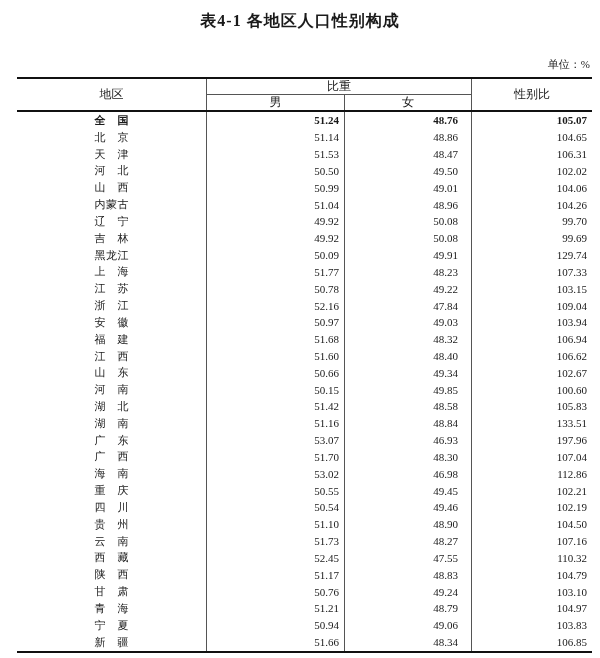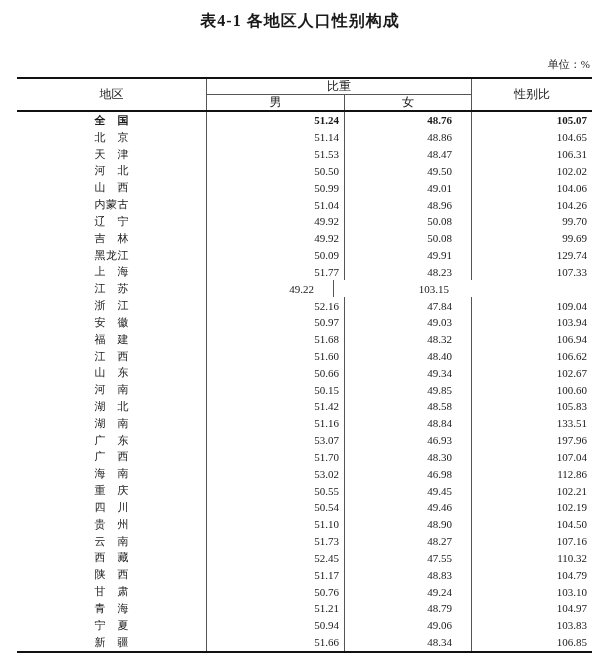--- a/index.html
+++ b/index.html
@@ -54,21 +54,21 @@
     font-size: 11px;
   }
   .trow.bold { font-weight: 700; }
   .c {
     height: 100%;
     display: flex;
     align-items: center;
   }
   .c-region { width: 190px; border-right: 1px solid #555; justify-content: center; }
   .c-male   { width: 138px; border-right: 1px solid #555; justify-content: flex-end; padding-right: 5px; }
-  .c-female { width: 127px; border-right: 1px solid #555; justify-content: flex-end; padding-right: 19px; }
+  .c-female { width: 127px; border-right: 1px solid #555; justify-content: flex-end; padding-right: 13px; }
   .c-ratio  { width: 120px; justify-content: flex-end; padding-right: 5px; }
   .rname {
     width: 34px;
     display: flex;
     justify-content: space-between;
   }
   .rname span { display: block; }
 </style>
 </head>
 <body>
@@ -207,20 +207,21 @@
     <div class="c c-ratio">107.33</div>
   </div>
 
   <div class="trow">
     <div class="c c-region">
       <span class="rname">
             <span>江</span>
             <span>苏</span>
           </span>
     </div>
+    <div class="c c-male">50.78</div>
     <div class="c c-female">49.22</div>
     <div class="c c-ratio">103.15</div>
   </div>
 
   <div class="trow">
     <div class="c c-region">
       <span class="rname">
             <span>浙</span>
             <span>江</span>
           </span>

